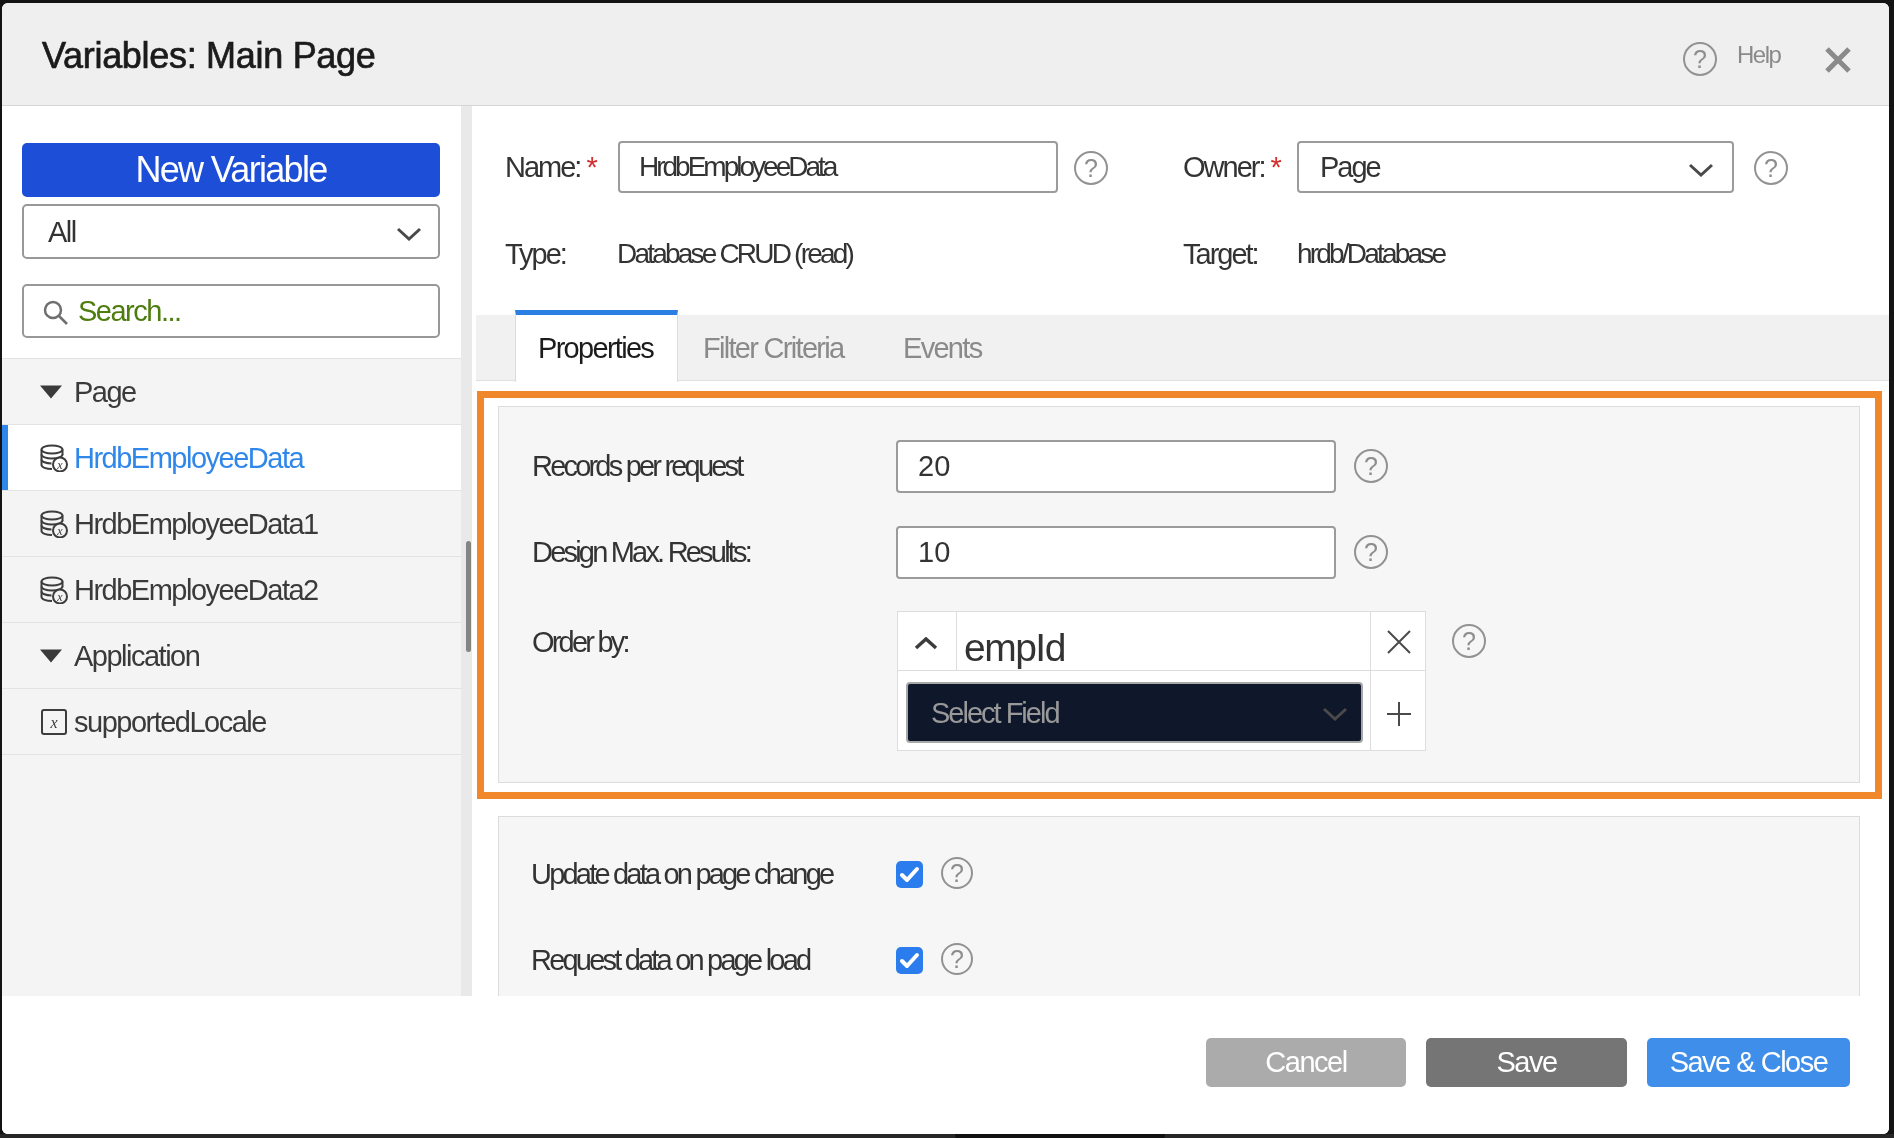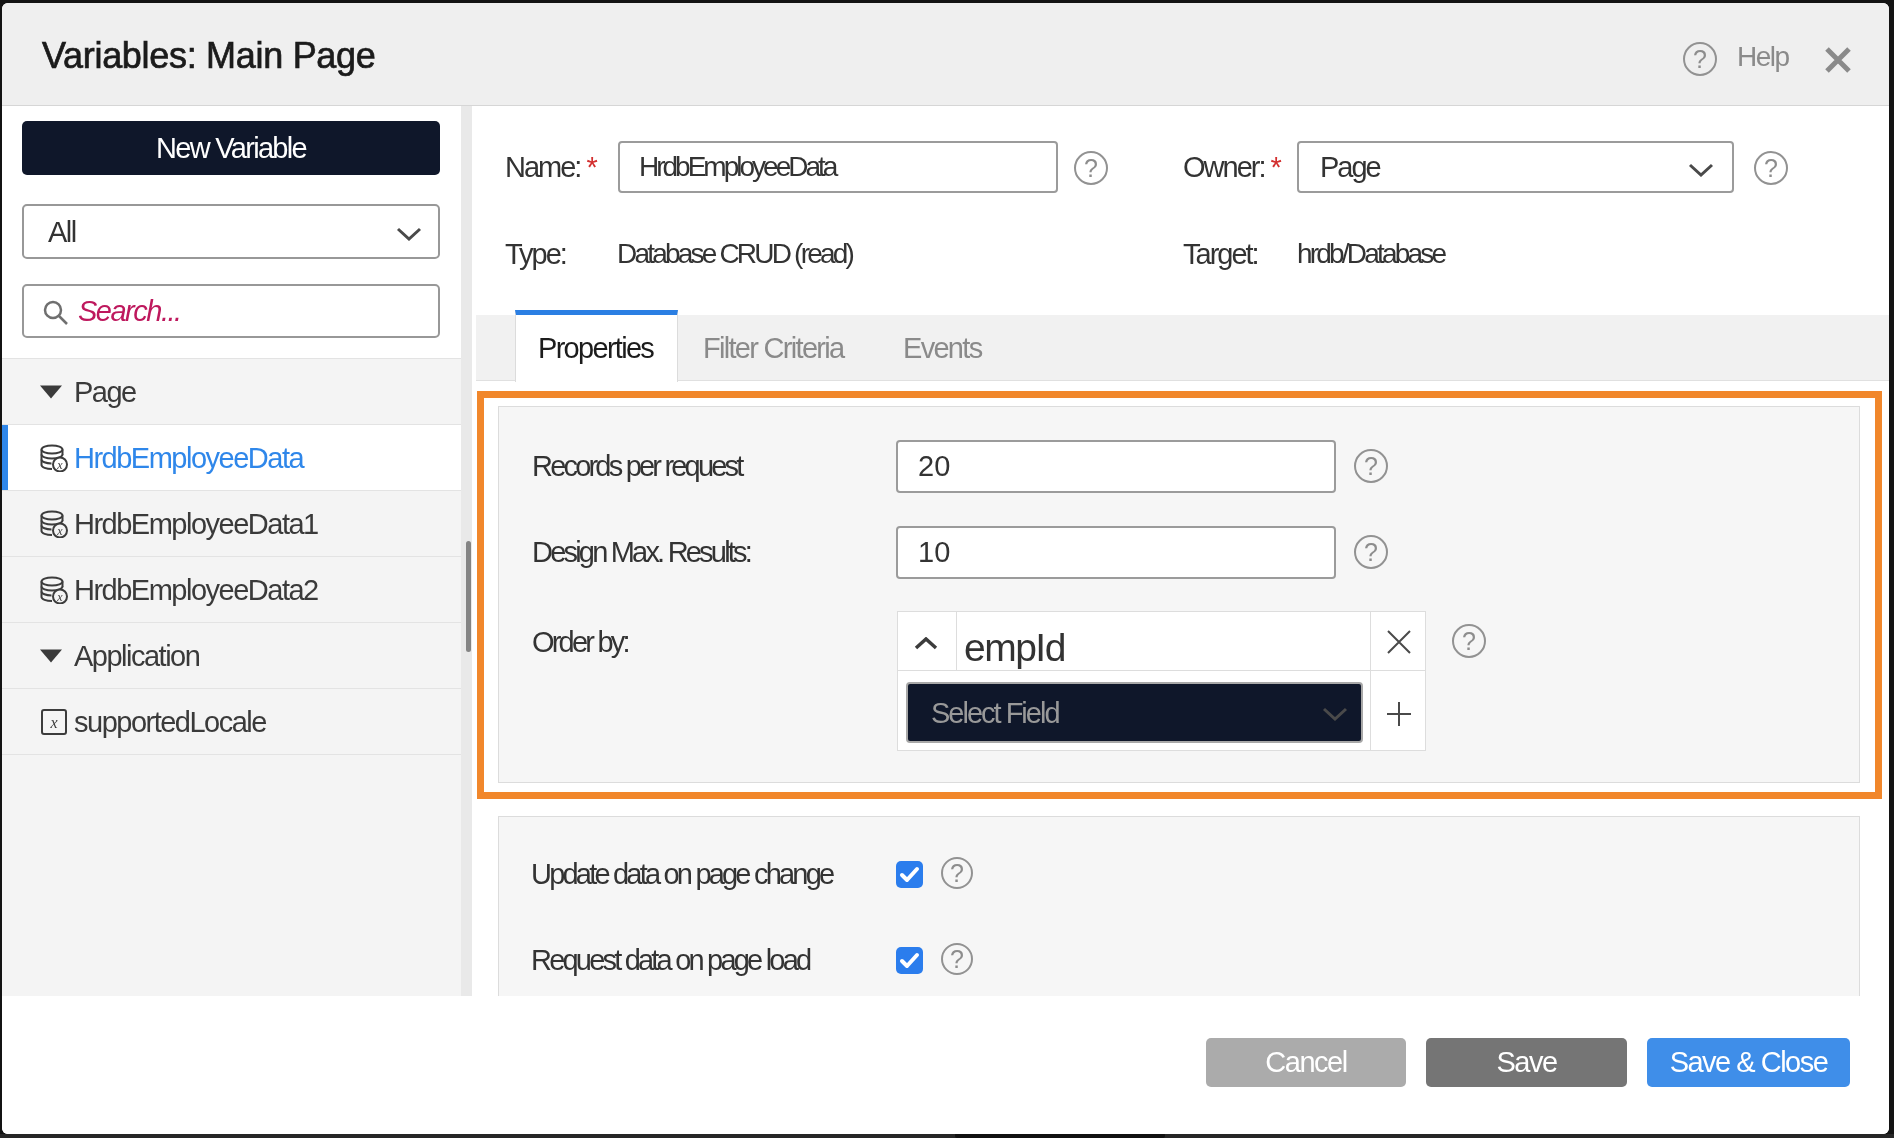--- a/index.html
+++ b/index.html
@@ -6,29 +6,29 @@
 html,body { width:1894px; height:1138px; overflow:hidden; }
 body { background:#131313; font-family:"Liberation Sans", sans-serif; position:relative; }
 .abs { position:absolute; }
 #bottomstrip { left:0; top:1134px; width:1894px; height:4px; background:#262626; }
 #dialog { left:2px; top:3px; width:1887px; height:1131px; background:#fff; border-radius:6px; overflow:hidden; }
 
 #hdr { left:0; top:0; width:1887px; height:103px; background:#efefef; border-bottom:1px solid #d6d6d6; }
 #hdr h1 { position:absolute; left:40px; top:32px; font-size:36px; font-weight:400; color:#1b1b1b; letter-spacing:-0.3px; -webkit-text-stroke:0.7px #1b1b1b; }
 .q { border-radius:50%; border:2.5px solid #929292; color:#8d8d8d; display:flex; align-items:center; justify-content:center; font-size:25px; background:transparent; width:34px; height:34px; }
 #helpq { left:1681px; top:39px; }
-#helptxt { left:1735px; top:38px; font-size:28px; color:#8a8a8a; letter-spacing:-1.5px; }
+#helptxt { left:1735px; top:38px; font-size:24px; color:#8a8a8a; letter-spacing:-1.5px; }
 
 #leftpanel { left:0; top:104px; width:459px; height:889px; background:#fff; }
-#newvar { left:20px; top:14px; width:418px; height:54px; background:#0f172a; border-radius:5px; color:#fff; font-size:29px; letter-spacing:-1.7px; display:flex; align-items:center; justify-content:center; }
+#newvar { left:20px; top:36px; width:418px; height:54px; background:#1d4ed8; border-radius:5px; color:#fff; font-size:36px; letter-spacing:-1.7px; display:flex; align-items:center; justify-content:center; }
 .selbox { border:2px solid #989898; border-radius:5px; background:#fff; }
 #allsel { left:20px; top:97px; width:418px; height:55px;padding-left:32px; }
 #allsel span { position:absolute; left:24px; top:50%; transform:translateY(-50%); font-size:29px; color:#333; letter-spacing:-1.5px; }
 #searchbox { left:20px; top:177px; width:418px; height:54px; }
-#searchbox span { position:absolute; left:54px; top:50%; transform:translateY(-50%); font-size:29px; color:#be185d; letter-spacing:-1.5px;font-style:italic; }
+#searchbox span { position:absolute; left:54px; top:50%; transform:translateY(-50%); font-size:29px; color:#4d7c0f; letter-spacing:-1.5px; }
 #rows { left:0; top:251px; width:459px; height:638px; background:#f4f4f4; border-top:1px solid #e3e3e3; }
 .row { position:absolute; left:0; width:459px; height:66px; border-bottom:1px solid #e3e3e3; }
 .row .lbl { position:absolute; left:72px; top:50%; transform:translateY(-50%); font-size:29px; color:#3a3a3a; letter-spacing:-1.5px; }
 .row.sel { background:#fff; }
 .row.sel .lbl { color:#2f87ea; }
 .bluebar { position:absolute; left:0; top:0; width:6px; height:65px; background:#2f87ea; }
 .tri { position:absolute; left:38px; top:50%; transform:translateY(-50%); width:0; height:0; border-left:11px solid transparent; border-right:11px solid transparent; border-top:13px solid #3a3a3a; }
 .icon { position:absolute; top:50%; transform:translateY(-50%); }
 
 #track { left:459px; top:103px; width:11px; height:890px; background:#e9e9e9; }

